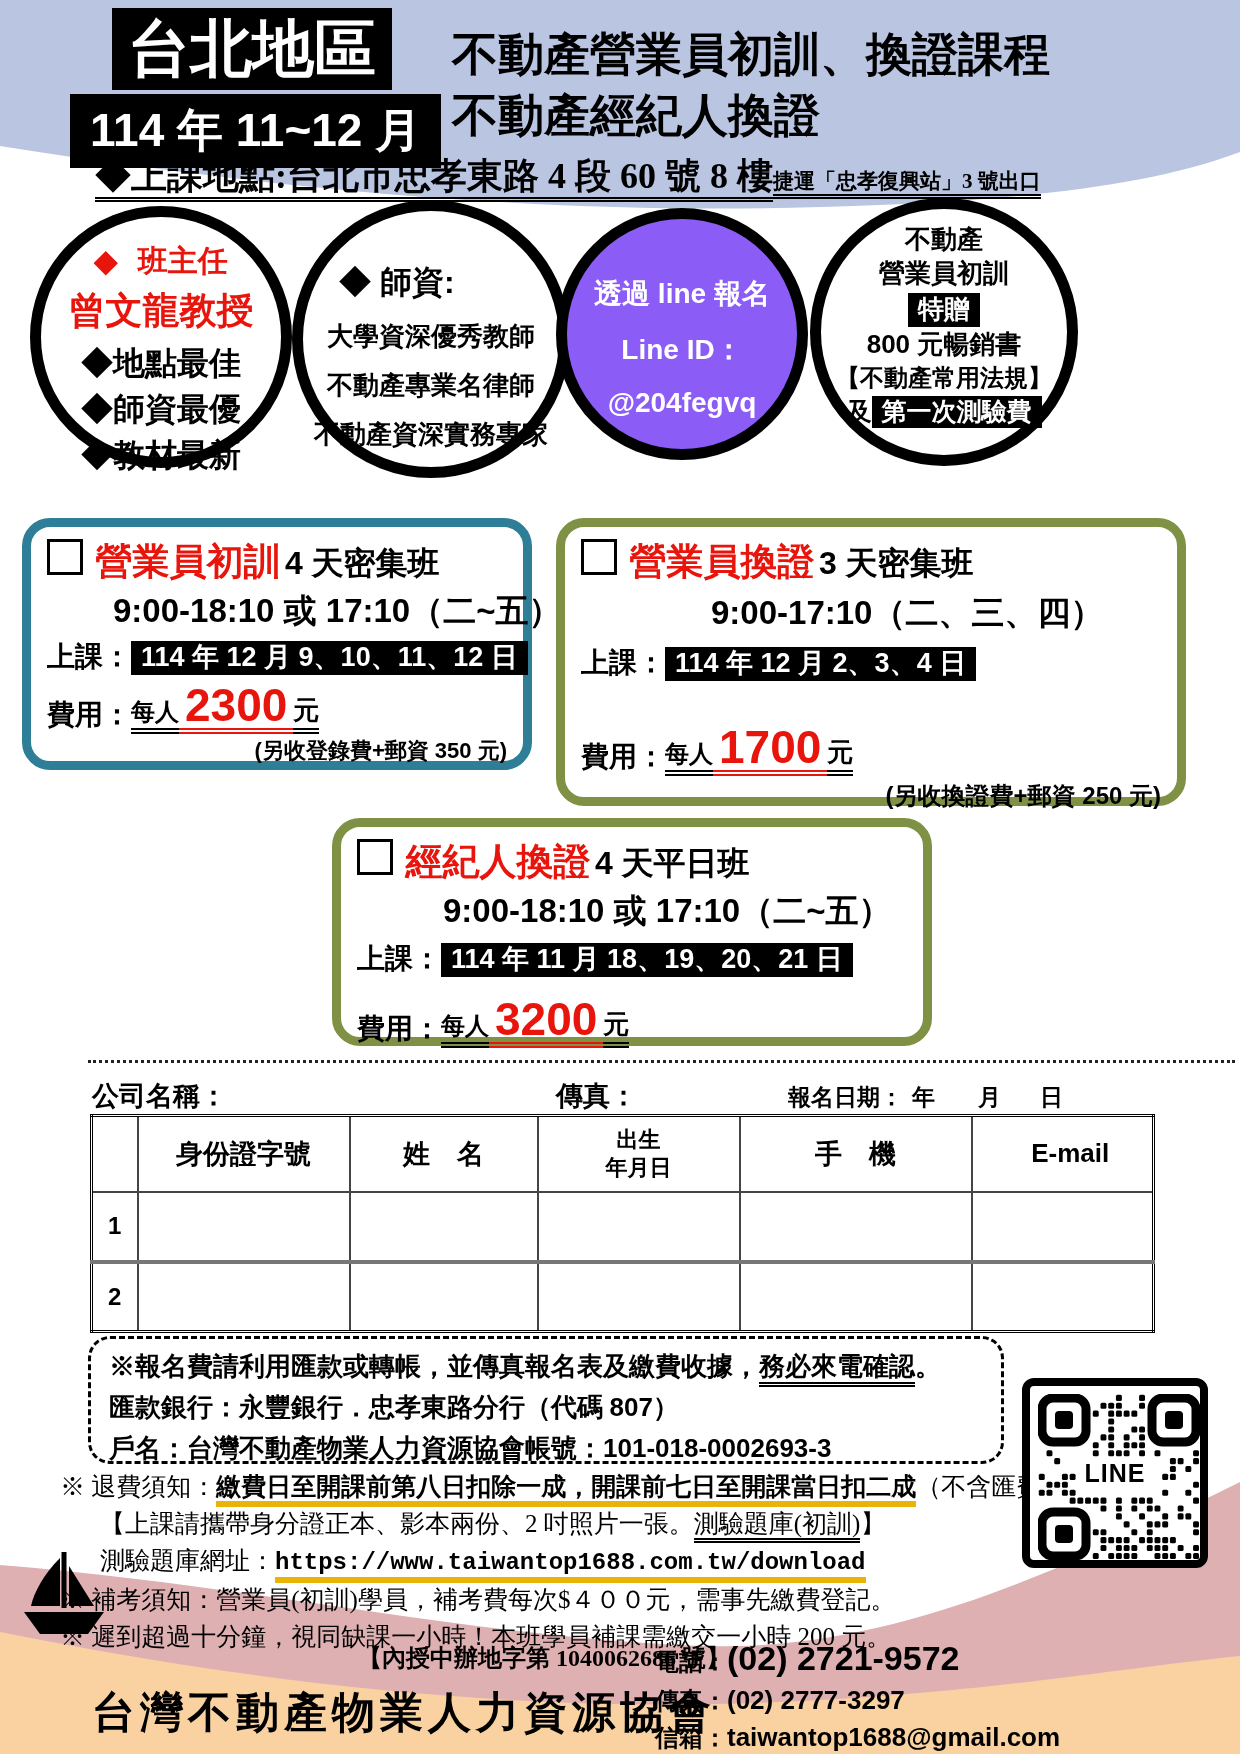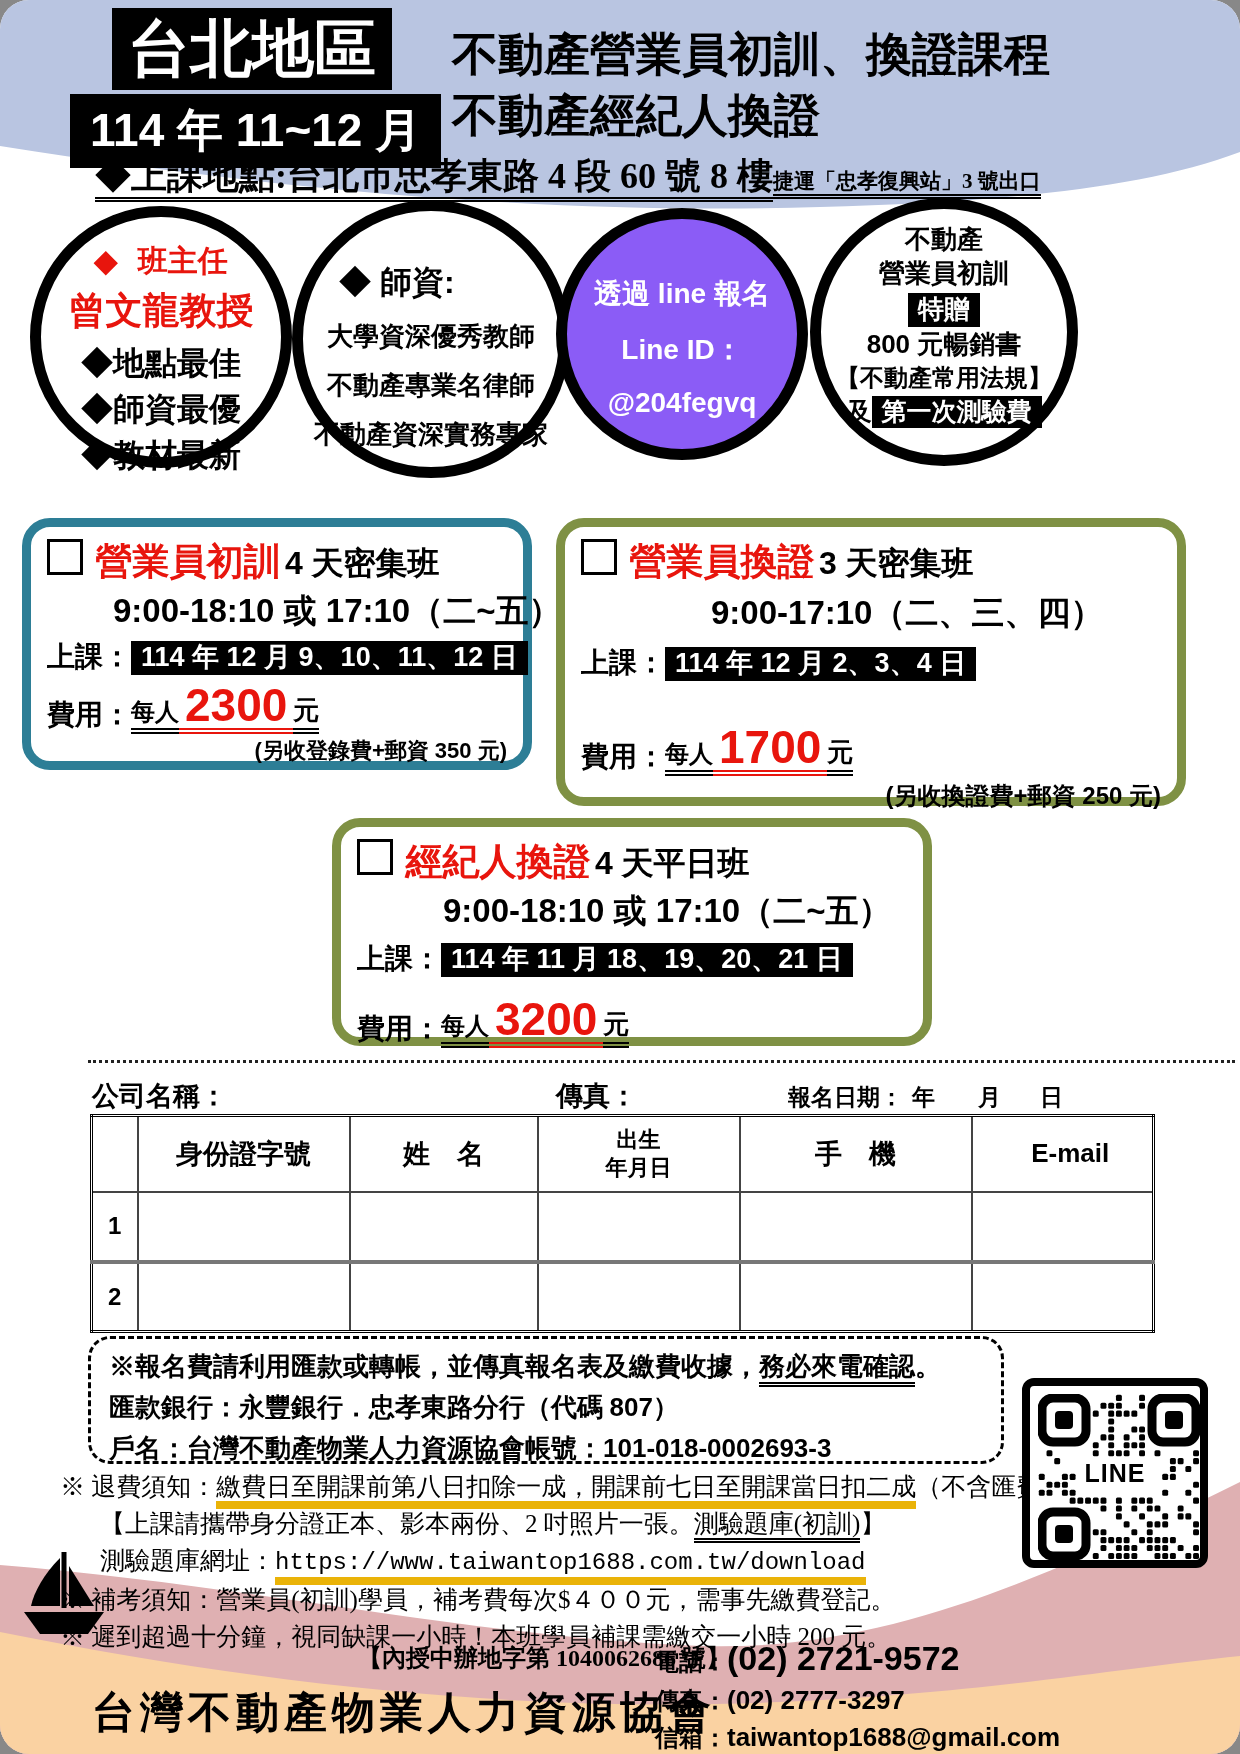--- a/index.html
+++ b/index.html
@@ -1,31 +1,31 @@
 <!DOCTYPE html>
 <html><head>
 <meta charset="utf-8">
 <style>
   html,body{margin:0;padding:0;background:#888;}
   .page{position:relative;width:1240px;height:1754px;background:#ffffff;overflow:hidden;
-        font-family:"Liberation Sans",sans-serif;color:#000;margin:0 auto;border-radius:29px;}
+        font-family:"Liberation Sans",sans-serif;color:#000;margin:0 auto;}
   .abs{position:absolute;}
   .serif{font-family:"Liberation Serif",serif;}
   .mono{font-family:"Liberation Mono",monospace;}
   .b{font-weight:bold;}
   .red{color:#e8150d;}
   .badge{background:#000;color:#fff;font-weight:bold;line-height:1.25;}
   .circle{border-radius:50%;background:#fff;border:11px solid #000;box-sizing:border-box;text-align:center;}
   .cbox{box-sizing:border-box;background:#fff;border-radius:28px;padding:10px 16px;}
   .teal-border{border:9px solid #2d7e96;}
   .olive-border{border:9px solid #7f9144;}
   .hl{background:#000;color:#fff;padding:1px 10px 3px 10px;}
   .chk{display:inline-block;width:30px;height:30px;border:3px solid #000;vertical-align:-1px;margin-right:8px;background:#fff;}
   .dunder{border-bottom:5px double #000;padding-bottom:1px;}
-  .sunder{border-bottom:8px solid #eab308;padding-bottom:1px;}
+  .sunder{border-bottom:6px solid #eab308;padding-bottom:1px;font-weight:bold;}
   .fee-group span{display:inline-block;vertical-align:bottom;}
   .fee-seg{border-bottom:6px double #000;font-weight:bold;}
   .fee-amt{border-bottom:6px double #e8150d;color:#e8150d;font-weight:bold;font-size:46px;line-height:1.0;padding:0 6px;}
   .fee-per{font-size:24px;}
   .fee-unit{font-size:26px;}
   table.reg{border-collapse:collapse;table-layout:fixed;width:1062px;background:#fff;}
   table.reg th,table.reg td{border:2px solid #444;box-sizing:border-box;}
   table.reg{border:3px double #000;}
   th.hdr{font-family:"Liberation Serif",serif;font-weight:bold;font-size:27px;}
   .rownum{font-weight:bold;font-size:24px;text-align:center;}

